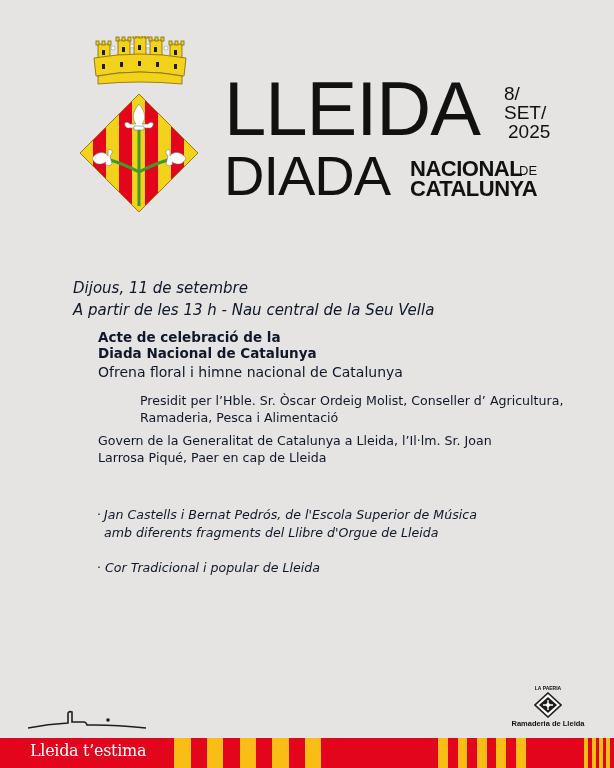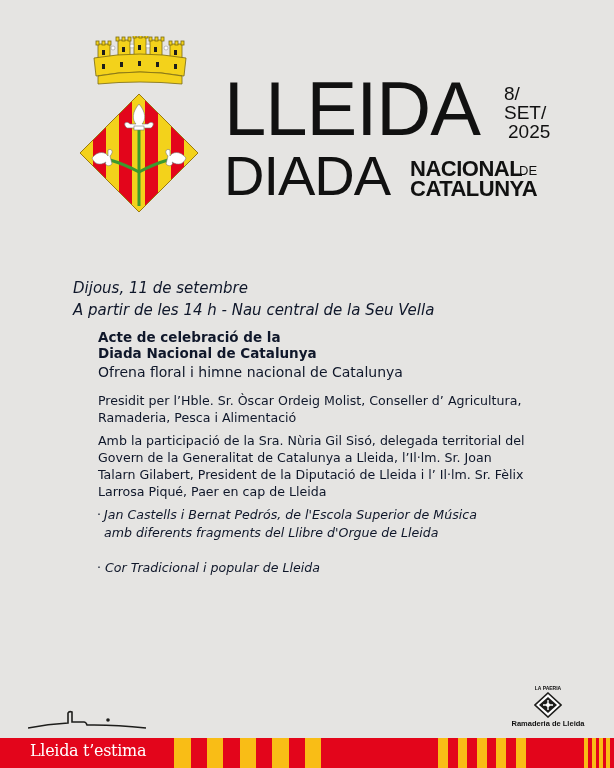--- a/index.html
+++ b/index.html
@@ -28,21 +28,21 @@
 
     
     .txt { font-family:"DejaVu Sans", sans-serif; color:#0f172a; white-space:nowrap; }
     .it  { font-style:italic; }
     #day { left:73px; top:279px; font-size:15px; }
     #time { left:73px; top:301px; font-size:15px; }
     #acte1 { left:98px; top:329px; font-size:13.5px; font-weight:bold; line-height:16px; }
     #acte2 { left:98px; top:345px; font-size:13.5px; font-weight:bold; line-height:16px; }
     #ofrena { left:98px; top:364px; font-size:14px; }
     .para { left:98px; font-size:12.6px; line-height:17px; }
-    #p1 { top:392px; }
+    #p1 { top:392px;margin-left:42px; }
     #p2 { top:432px; }
     .bullet { left:98px; font-size:12.6px; line-height:17.5px; font-style:italic; }
     #b1 { top:506px; }
     #b2 { top:559px; }
     .dot { position:absolute; left:-1px; font-style:normal; }
 
     
     #skyline { left:28px; top:705px; width:120px; height:26px; }
     #paeria { left:510px; top:685px; width:76px; height:46px; text-align:center; }
     #paeria-top { font-size:5px; font-weight:bold; color:#111; display:block; height:7px; }
@@ -130,34 +130,32 @@
 <div id="lleida" class="abs title">LLEIDA</div>
 <div id="diada" class="abs title">DIADA</div>
 <div id="date1" class="abs title date">8/</div>
 <div id="date2" class="abs title date">SET/</div>
 <div id="date3" class="abs title date">2025</div>
 <div id="nacional" class="abs title">NACIONAL</div>
 <div id="de" class="abs title">DE</div>
 <div id="catalunya" class="abs title">CATALUNYA</div>
 
 <div id="day" class="abs txt it">Dijous, 11 de setembre</div>
-<div id="time" class="abs txt it">A partir de les 14 h - Nau central de la Seu Vella</div>
+<div id="time" class="abs txt it">A partir de les 13 h - Nau central de la Seu Vella</div>
 <div id="acte1" class="abs txt">Acte de celebració de la</div>
 <div id="acte2" class="abs txt">Diada Nacional de Catalunya</div>
 <div id="ofrena" class="abs txt">Ofrena floral i himne nacional de Catalunya</div>
 
 <div id="p1" class="abs txt para">
   <div>Presidit per l’Hble. Sr. Òscar Ordeig Molist, Conseller d’ Agricultura,</div>
   <div>Ramaderia, Pesca i Alimentació</div>
 </div>
 
 <div id="p2" class="abs txt para">
-  <div>Amb la participació de la Sra. Nùria Gil Sisó, delegada territorial del</div>
   <div>Govern de la Generalitat de Catalunya a Lleida, l’Il·lm. Sr. Joan</div>
-  <div>Talarn Gilabert, President de la Diputació de Lleida i l’ Il·lm. Sr. Fèlix</div>
   <div>Larrosa Piqué, Paer en cap de Lleida</div>
 </div>
 
 <div id="b1" class="abs txt bullet">
   <span class="dot">·</span>
   <div style="padding-left:6px"> Jan Castells i Bernat Pedrós, de l'Escola Superior de Música</div>
   <div style="padding-left:6px"> amb diferents fragments del Llibre d'Orgue de Lleida</div>
 </div>
 
 <div id="b2" class="abs txt bullet">

